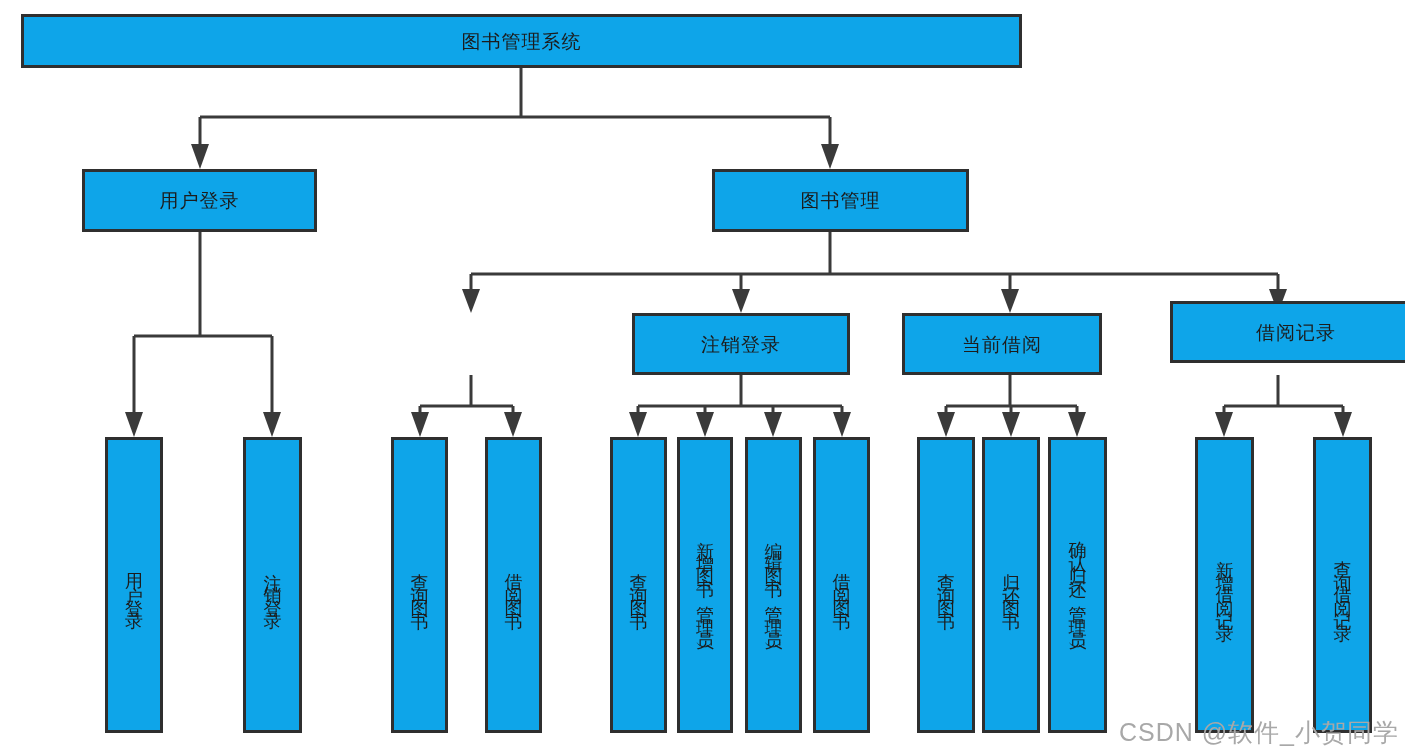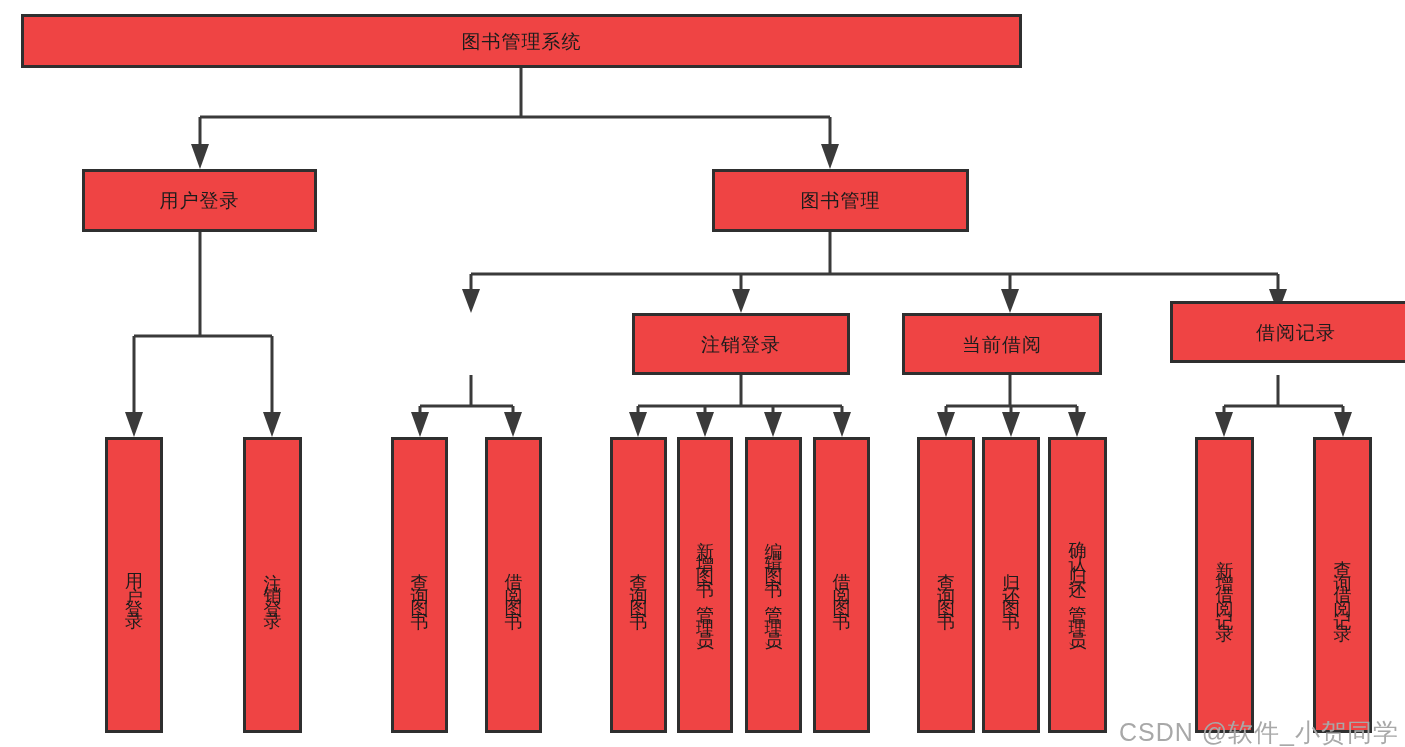--- a/index.html
+++ b/index.html
@@ -19,21 +19,21 @@
     overflow: hidden;
   }
   svg.connectors {
     position: absolute;
     left: 0; top: 0;
     width: 1405px; height: 747px;
   }
   .box {
     position: absolute;
     box-sizing: border-box;
-    background: #ef4444;
+    background: #0ea5e9;
     border: 3px solid var(--border);
     display: flex;
     align-items: center;
     justify-content: center;
     color: var(--text);
     font-size: 19px;
     line-height: 1;
     letter-spacing: 1px;
   }
   .vtext {

